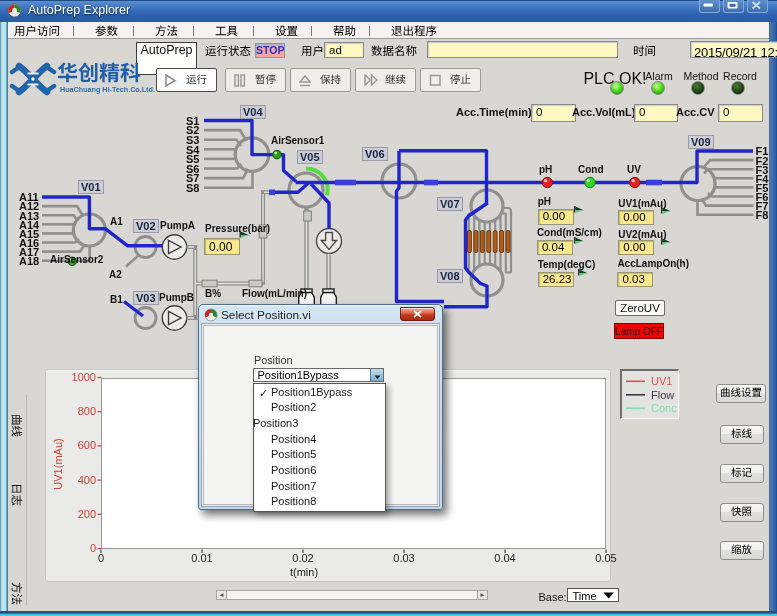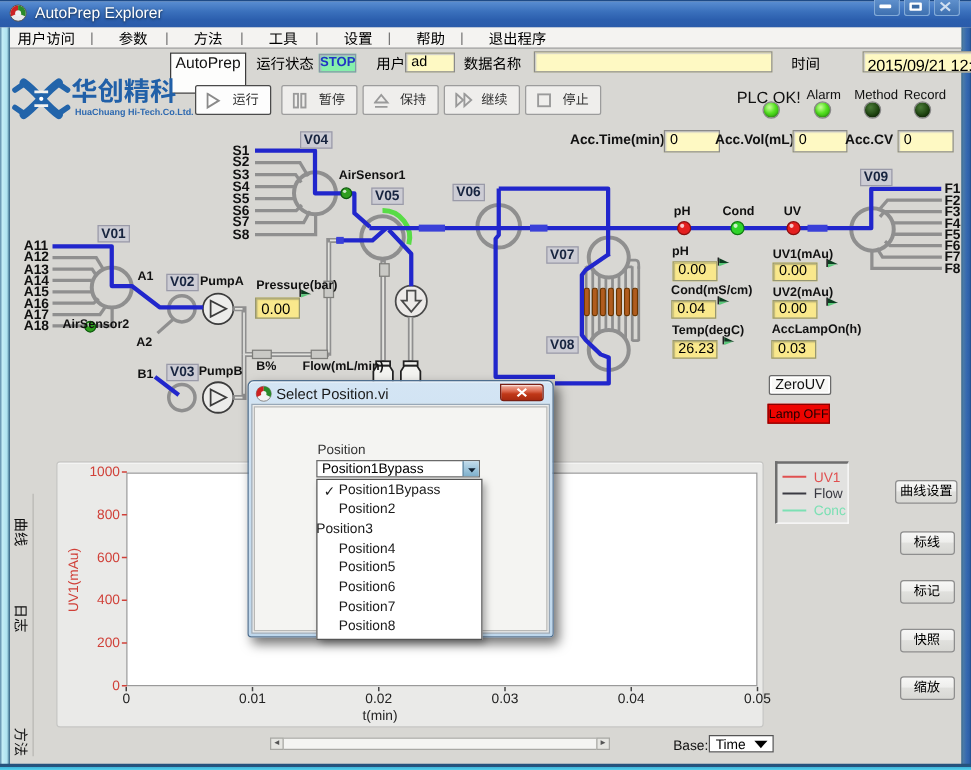--- a/index.html
+++ b/index.html
@@ -102,21 +102,21 @@
 <div class="ab" style="left:205px;top:45px">
     <svg width="46" height="14" style="display:block">
       <g fill="#000">
         <path transform="translate(0.00,10.12) scale(0.011500,-0.011500)" d="M380 777V706H884V777ZM68 738C127 697 206 639 245 604L297 658C256 693 175 748 118 786ZM375 119C405 132 449 136 825 169L864 93L931 128C892 204 812 335 750 432L688 403C720 352 756 291 789 234L459 209C512 286 565 384 606 478H955V549H314V478H516C478 377 422 280 404 253C383 221 367 198 349 195C358 174 371 135 375 119ZM252 490H42V420H179V101C136 82 86 38 37 -15L90 -84C139 -18 189 42 222 42C245 42 280 9 320 -16C391 -59 474 -71 597 -71C705 -71 876 -66 944 -61C945 -39 957 0 967 21C864 10 713 2 599 2C488 2 403 9 336 51C297 75 273 95 252 105Z"></path>
         <path transform="translate(11.50,10.12) scale(0.011500,-0.011500)" d="M435 780V708H927V780ZM267 841C216 768 119 679 35 622C48 608 69 579 79 562C169 626 272 724 339 811ZM391 504V432H728V17C728 1 721 -4 702 -5C684 -6 616 -6 545 -3C556 -25 567 -56 570 -77C668 -77 725 -77 759 -66C792 -53 804 -30 804 16V432H955V504ZM307 626C238 512 128 396 25 322C40 307 67 274 78 259C115 289 154 325 192 364V-83H266V446C308 496 346 548 378 600Z"></path>
         <path transform="translate(23.00,10.12) scale(0.011500,-0.011500)" d="M741 774C785 719 836 642 860 596L920 634C896 680 843 752 798 806ZM49 674C96 615 152 537 175 486L237 528C212 577 155 653 106 709ZM589 838V605L588 545H356V471H583C568 306 512 120 327 -30C347 -43 373 -63 388 -78C539 47 609 197 640 344C695 156 782 6 918 -78C930 -59 955 -30 973 -16C816 70 723 252 675 471H951V545H662L663 605V838ZM32 194 76 130C127 176 188 234 247 290V-78H321V841H247V382C168 309 86 237 32 194Z"></path>
         <path transform="translate(34.50,10.12) scale(0.011500,-0.011500)" d="M381 409C440 375 511 323 543 286L610 329C573 367 503 417 444 449ZM270 241V45C270 -37 300 -58 416 -58C441 -58 624 -58 650 -58C746 -58 770 -27 780 99C759 104 728 115 712 128C706 25 698 10 645 10C604 10 450 10 420 10C355 10 344 16 344 45V241ZM410 265C467 212 537 138 568 90L630 131C596 178 525 249 467 299ZM750 235C800 150 851 36 868 -35L940 -9C921 62 868 173 816 256ZM154 241C135 161 100 59 54 -6L122 -40C166 28 199 136 221 219ZM466 844C461 795 455 746 444 699H56V629H424C377 499 278 391 45 333C61 316 80 287 88 269C347 339 454 471 504 629C579 449 710 328 907 274C918 295 940 326 958 343C778 384 651 485 582 629H948V699H522C532 746 539 794 544 844Z"></path>
       </g>
     </svg>
   </div>
-<div class="ab" style="left:255px;top:43px;width:30px;height:15px;background:#86efac;border:1px solid #8896a8;box-shadow:inset 1px 1px 1px #aab4c0;font-size:10.5px;font-weight:bold;color:#2336c4;text-align:center;line-height:13px">STOP</div>
+<div class="ab" style="left:255px;top:43px;width:30px;height:15px;background:#fca5a5;border:1px solid #8896a8;box-shadow:inset 1px 1px 1px #aab4c0;font-size:10.5px;font-weight:bold;color:#2336c4;text-align:center;line-height:13px">STOP</div>
 <div class="ab" style="left:301px;top:45px">
     <svg width="23" height="14" style="display:block">
       <g fill="#000">
         <path transform="translate(0.00,10.12) scale(0.011500,-0.011500)" d="M153 770V407C153 266 143 89 32 -36C49 -45 79 -70 90 -85C167 0 201 115 216 227H467V-71H543V227H813V22C813 4 806 -2 786 -3C767 -4 699 -5 629 -2C639 -22 651 -55 655 -74C749 -75 807 -74 841 -62C875 -50 887 -27 887 22V770ZM227 698H467V537H227ZM813 698V537H543V698ZM227 466H467V298H223C226 336 227 373 227 407ZM813 466V298H543V466Z"></path>
         <path transform="translate(11.50,10.12) scale(0.011500,-0.011500)" d="M247 615H769V414H246L247 467ZM441 826C461 782 483 726 495 685H169V467C169 316 156 108 34 -41C52 -49 85 -72 99 -86C197 34 232 200 243 344H769V278H845V685H528L574 699C562 738 537 799 513 845Z"></path>
       </g>
     </svg>
   </div>
 <div class="fld" style="left:324px;top:42px;width:40px;height:16px">ad</div>
 <div class="ab" style="left:371px;top:45px">
@@ -221,21 +221,21 @@
     <rect x="1.5" y="1.5" width="9.5" height="9.5" fill="none" stroke="#9a9a9a" stroke-width="1.5"></rect>
   </svg>
 <div class="ab" style="left:450px;top:74px">
     <svg width="21" height="12" style="display:block">
       <g fill="#333">
         <path transform="translate(0.00,9.24) scale(0.010500,-0.010500)" d="M467 578H795V494H467ZM398 632V440H867V632ZM309 377V214H375V315H883V214H951V377ZM564 825C578 803 592 775 603 750H325V686H951V750H684C672 779 651 817 632 845ZM398 240V179H594V5C594 -7 590 -11 574 -12C559 -12 503 -12 443 -11C453 -30 463 -56 467 -76C545 -76 596 -76 629 -67C661 -56 669 -36 669 3V179H860V240ZM263 838C211 687 124 537 32 439C45 422 66 383 74 365C103 397 132 434 159 475V-79H228V588C268 661 303 739 332 817Z"></path>
         <path transform="translate(10.50,9.24) scale(0.010500,-0.010500)" d="M188 619V44H49V-30H949V44H577V430H905V505H577V837H499V44H265V619Z"></path>
       </g>
     </svg>
   </div>
-<div class="ab" style="left:615px;top:69.5px;font-size:13px;color:#111;transform:translateX(-50%);white-space:nowrap">PLC OK!</div>
+<div class="ab" style="left:615px;top:69.5px;font-size:16px;color:#111;transform:translateX(-50%);white-space:nowrap">PLC OK!</div>
 <div class="ab" style="left:609.8px;top:80.5px;width:14.5px;height:14.5px;border-radius:50%;background:radial-gradient(circle at 38% 32%,#c8ff9a 0%,#52e01e 45%,#2fae12 100%);border:1px solid #888;box-shadow:inset 0 -1px 2px rgba(0,0,0,.3)"></div>
 <div class="ab" style="left:659px;top:69.5px;font-size:10.5px;color:#111;transform:translateX(-50%);white-space:nowrap">Alarm</div>
 <div class="ab" style="left:650.8px;top:80.5px;width:14.5px;height:14.5px;border-radius:50%;background:radial-gradient(circle at 38% 32%,#c8ff9a 0%,#52e01e 45%,#2fae12 100%);border:1px solid #888;box-shadow:inset 0 -1px 2px rgba(0,0,0,.3)"></div>
 <div class="ab" style="left:701px;top:69.5px;font-size:10.5px;color:#111;transform:translateX(-50%);white-space:nowrap">Method</div>
 <div class="ab" style="left:690.8px;top:80.5px;width:14.5px;height:14.5px;border-radius:50%;background:radial-gradient(circle at 38% 32%,#4a7a38 0%,#1d430f 60%,#132c0a 100%);border:1px solid #888;box-shadow:inset 0 -1px 2px rgba(0,0,0,.3)"></div>
 <div class="ab" style="left:740px;top:69.5px;font-size:10.5px;color:#111;transform:translateX(-50%);white-space:nowrap">Record</div>
 <div class="ab" style="left:730.8px;top:80.5px;width:14.5px;height:14.5px;border-radius:50%;background:radial-gradient(circle at 38% 32%,#4a7a38 0%,#1d430f 60%,#132c0a 100%);border:1px solid #888;box-shadow:inset 0 -1px 2px rgba(0,0,0,.3)"></div>
 <div class="lab" style="left:456px;top:106px;width:71px;text-align:right;font-size:11px">Acc.Time(min)</div>
 <div class="fld" style="left:531px;top:104px;width:45px;height:18px">0</div>
 <div class="lab" style="left:572px;top:106px;width:58px;text-align:right;font-size:11px">Acc.Vol(mL)</div>

